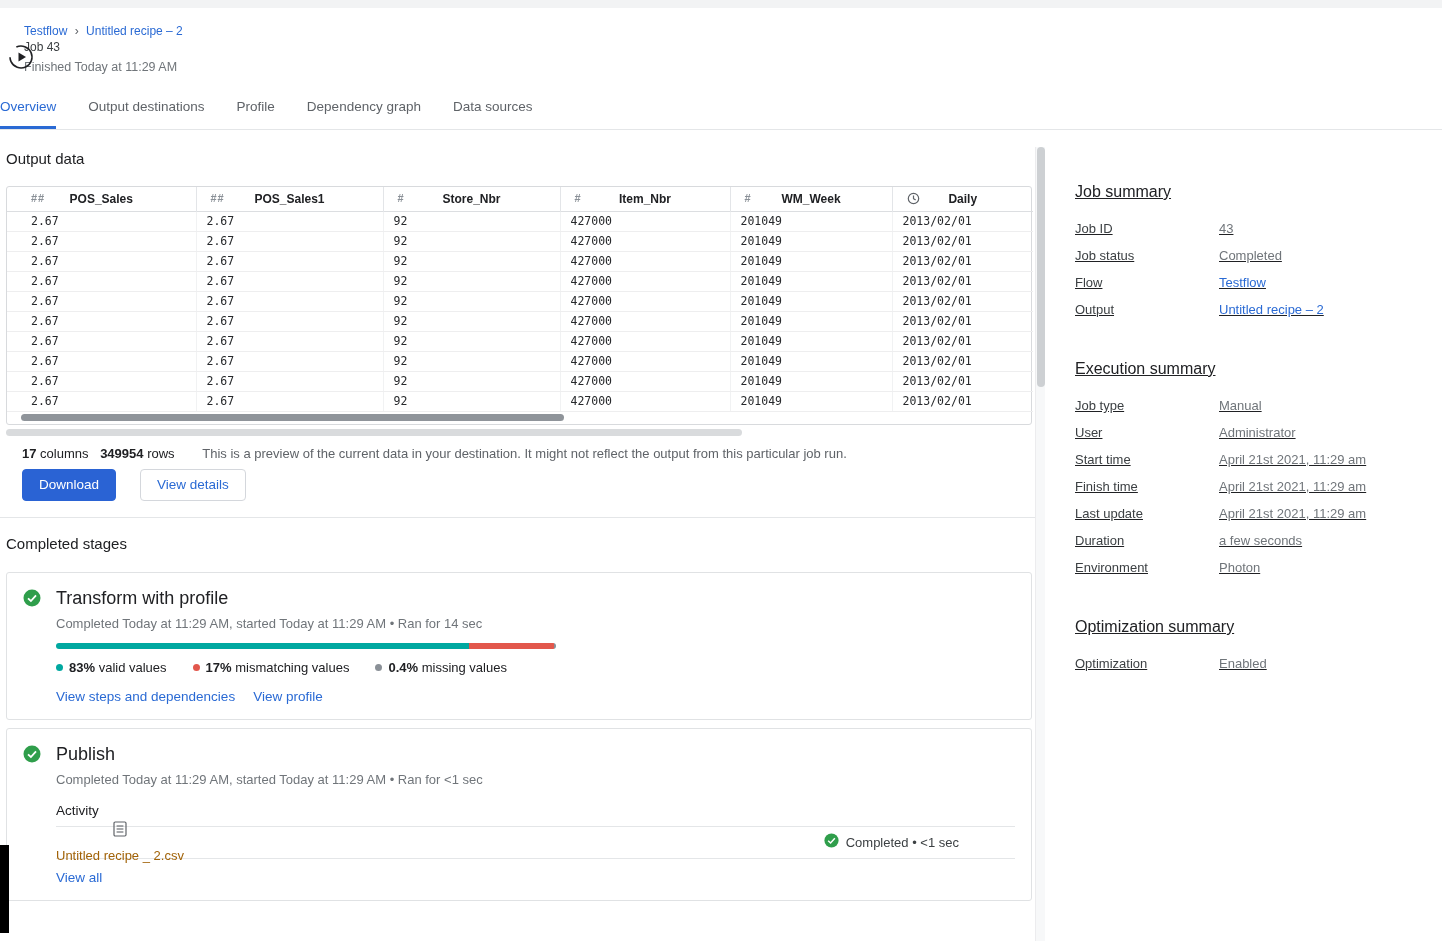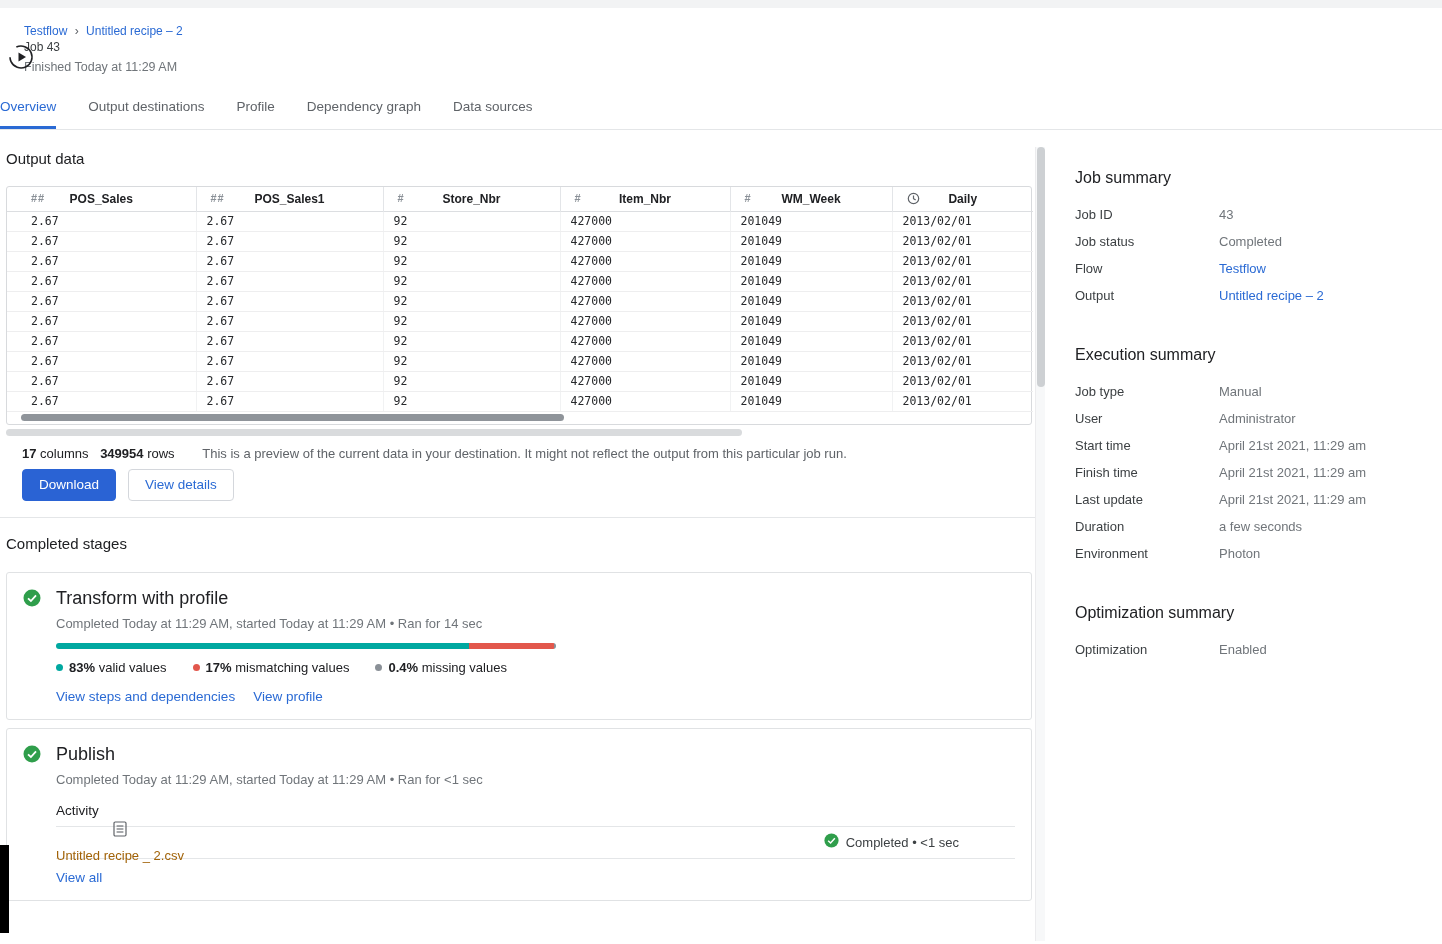--- a/index.html
+++ b/index.html
@@ -45,21 +45,21 @@
   td + td { border-left:1px solid #f1f2f3; }
   td:first-child { padding-left:24px; }
   .hscroll { position:relative; height:12px; }
   .hthumb { position:absolute; left:14px; top:2px; width:543px; height:7px; background:#8f949a; border-radius:4px; cursor:pointer; }
   .outer-scrollbar { margin:4px 0 0 6px; width:736px; height:7px; background:#d9dbdd; border-radius:4px; cursor:pointer; }
 
   .summary-line { margin:10px 0 0 22px; font-size:13px; color:#202124; }
   .summary-line .num { font-weight:600;text-align:center; }
   .summary-line .lbl { margin-right:8px; }
   .preview-note { color:#5f6368; margin-left:16px; }
-  .actions-row { margin:8px 0 0 22px; display:flex; gap:12px; }
+  .actions-row { margin:8px 0 0 22px; display:flex; gap:24px; }
   .btn-primary { background:var(--primary,#2a63d4); border-color:var(--primary,#2a63d4); color:#fff; height:32px; font-size:13.5px; }
   .btn-secondary { height:32px; font-size:13.5px; }
 
   .divider { border-top:1px solid #e4e6e8; margin-top:16px; }
 
   
   .stage-card { position:relative; margin:19px 0 0 6px; width:1026px; border:1px solid #e0e2e4; border-radius:3px; background:#fff; padding:14px 16px; }
   .stage-card + .stage-card { margin-top:8px; }
   .check-badge { position:absolute; left:16px; top:16px; }
   .stage-body { margin-left:33px; }
@@ -82,21 +82,21 @@
   .pct { font-weight:700; }
   .stage-links { margin-top:12px; display:flex; gap:18px; font-size:13.5px; line-height:17px; }
   .activity-label { margin-top:14px; font-size:13.5px; line-height:17px; font-weight:500; color:#202124; }
   .activity-divider { border-top:1px solid #e4e6e8; margin-top:7px; }
   .activity-row { display:flex; align-items:center; justify-content:space-between; height:32px; border-bottom:1px solid #e4e6e8; cursor:pointer; }
   .activity-file { display:flex; align-items:center; gap:8px; font-size:13px; color:#a16207;flex-direction:column; }
   .activity-status { display:flex; align-items:center; gap:7px; font-size:13px; color:#3c4043; margin-right:56px; }
   .view-all { margin-top:10px; font-size:13.5px; line-height:17px; }
 
   
-  .sidebar { position:absolute; left:1075px; top:2px; width:340px; padding-top:36px; }
+  .sidebar { position:absolute; left:1075px; top:16px; width:340px; padding-top:36px;text-decoration:underline; }
   .sb-heading { font-size:16px; line-height:19px; color:#202124; margin-bottom:14px; }
   .sb-group + .sb-group { margin-top:36px; }
   .sb-row { display:grid; grid-template-columns:144px 1fr; font-size:13px; line-height:27px; }
   .sb-label { color:#3c4043; }
   .sb-value { color:#70757a; }
   .sb-value.link { color:var(--link,#2a6ad4); }
 
   
   .vscroll { position:absolute; left:1035px; top:17px; width:10px; height:794px; background:#f7f8f9; border-left:1px solid #ececee; }
   .vthumb { position:absolute; left:1px; top:0; width:8px; height:240px; background:#cdd0d3; border-radius:4px; cursor:pointer; }

